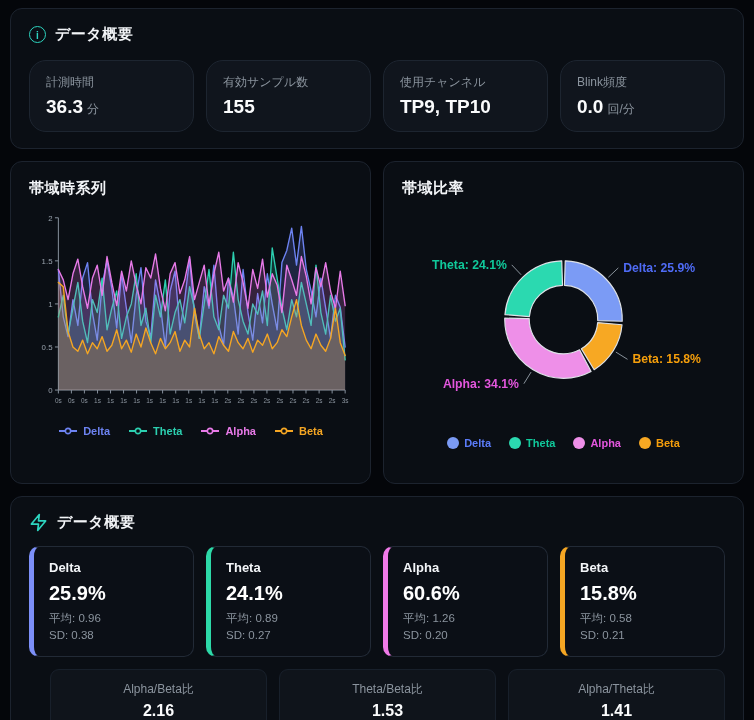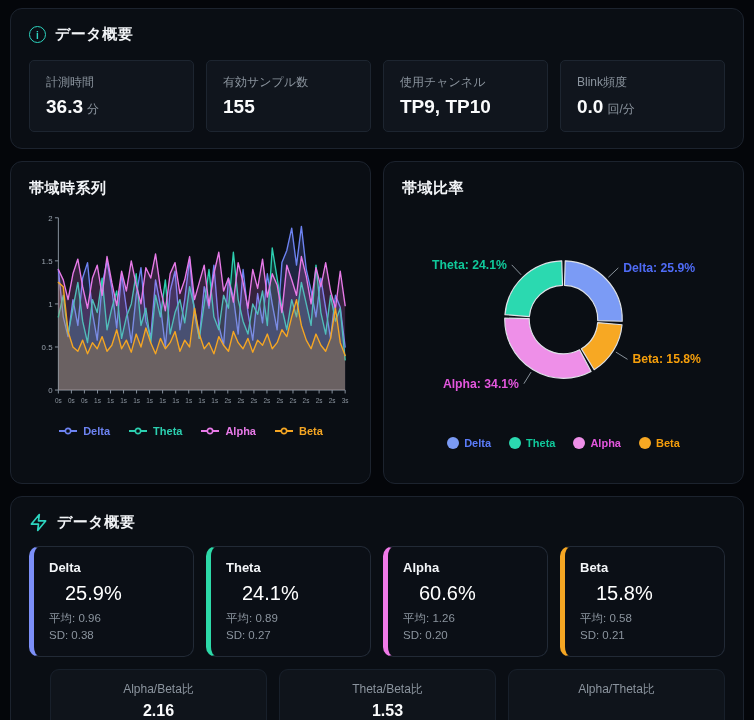--- a/index.html
+++ b/index.html
@@ -17,21 +17,21 @@
   .panel-title{font-size:15px;font-weight:bold;color:#f3f5f8;letter-spacing:.5px;}
   .info-icon{
     width:17px;height:17px;border:1.6px solid #2dd4bf;border-radius:50%;
     color:#2dd4bf;font-size:10px;font-weight:bold;line-height:17px;text-align:center;
     box-sizing:border-box;flex:0 0 auto;
   }
   
   #overview{padding:16px 18px;margin-bottom:12px;}
   .stats-row{display:grid;grid-template-columns:repeat(4,1fr);gap:12px;margin-top:16px;}
   .stat-card{
-    background:#10151d;border:1px solid #1d2530;border-radius:5px;
+    background:#10151d;border:1px solid #1d2530;border-radius:17px;
     padding:13px 16px;box-sizing:border-box;
   }
   .stat-label{font-size:12px;color:#8b949e;margin-bottom:5px;}
   .stat-value{font-size:19px;font-weight:bold;color:#fafbfc;}
   .stat-unit{font-size:12px;font-weight:normal;color:#8b949e;margin-left:4px;}
   
   .charts-row{display:grid;grid-template-columns:1fr 1fr;gap:12px;margin-bottom:12px;}
   .chart-panel{height:323px;padding:17px 18px;}
   .chart-box{margin-top:10px;}
   .legend-row{display:flex;justify-content:center;align-items:center;gap:18px;margin-top:4px;}
@@ -42,21 +42,21 @@
   .donut-dot{width:12px;height:12px;border-radius:50%;display:inline-block;}
   
   #summary{padding:16px 18px;}
   .bands-row{display:grid;grid-template-columns:repeat(4,1fr);gap:12px;margin-top:14px;}
   .band-card{
     background:#0b0f16;border:1px solid #222a36;border-radius:10px;
     border-left-width:5px;border-left-style:solid;
     padding:13px 15px;box-sizing:border-box;
   }
   .band-name{font-size:13px;font-weight:bold;color:#f3f5f8;margin-bottom:7px;}
-  .band-pct{font-size:20px;font-weight:normal;color:#ffffff;margin-bottom:5px;margin-left:16px;}
+  .band-pct{font-size:20px;font-weight:bold;color:#ffffff;margin-bottom:5px;}
   .band-sub{font-size:11.5px;color:#8b949e;line-height:1.45;}
   .ratios-row{display:grid;grid-template-columns:repeat(3,1fr);gap:12px;margin-top:12px;padding-left:21px;}
   .ratio-card{
     background:#0f141b;border:1px solid #18202b;border-radius:9px;
     padding:11px 10px;text-align:center;box-sizing:border-box;
   }
   .ratio-label{font-size:12px;color:#8b949e;margin-bottom:4px;}
   .ratio-value{font-size:16px;font-weight:bold;color:#fafbfc;}
   svg text{font-family:"Liberation Sans","DejaVu Sans",sans-serif;}
 </style>
@@ -271,15 +271,16 @@
     <div class="ratio-card">
       <div class="ratio-label">Alpha/Beta比</div>
       <div class="ratio-value">2.16</div>
     </div>
     <div class="ratio-card">
       <div class="ratio-label">Theta/Beta比</div>
       <div class="ratio-value">1.53</div>
     </div>
     <div class="ratio-card">
       <div class="ratio-label">Alpha/Theta比</div>
+      <div class="ratio-value">1.41</div>
     </div>
   </div>
 </div>
 
 </body></html>

